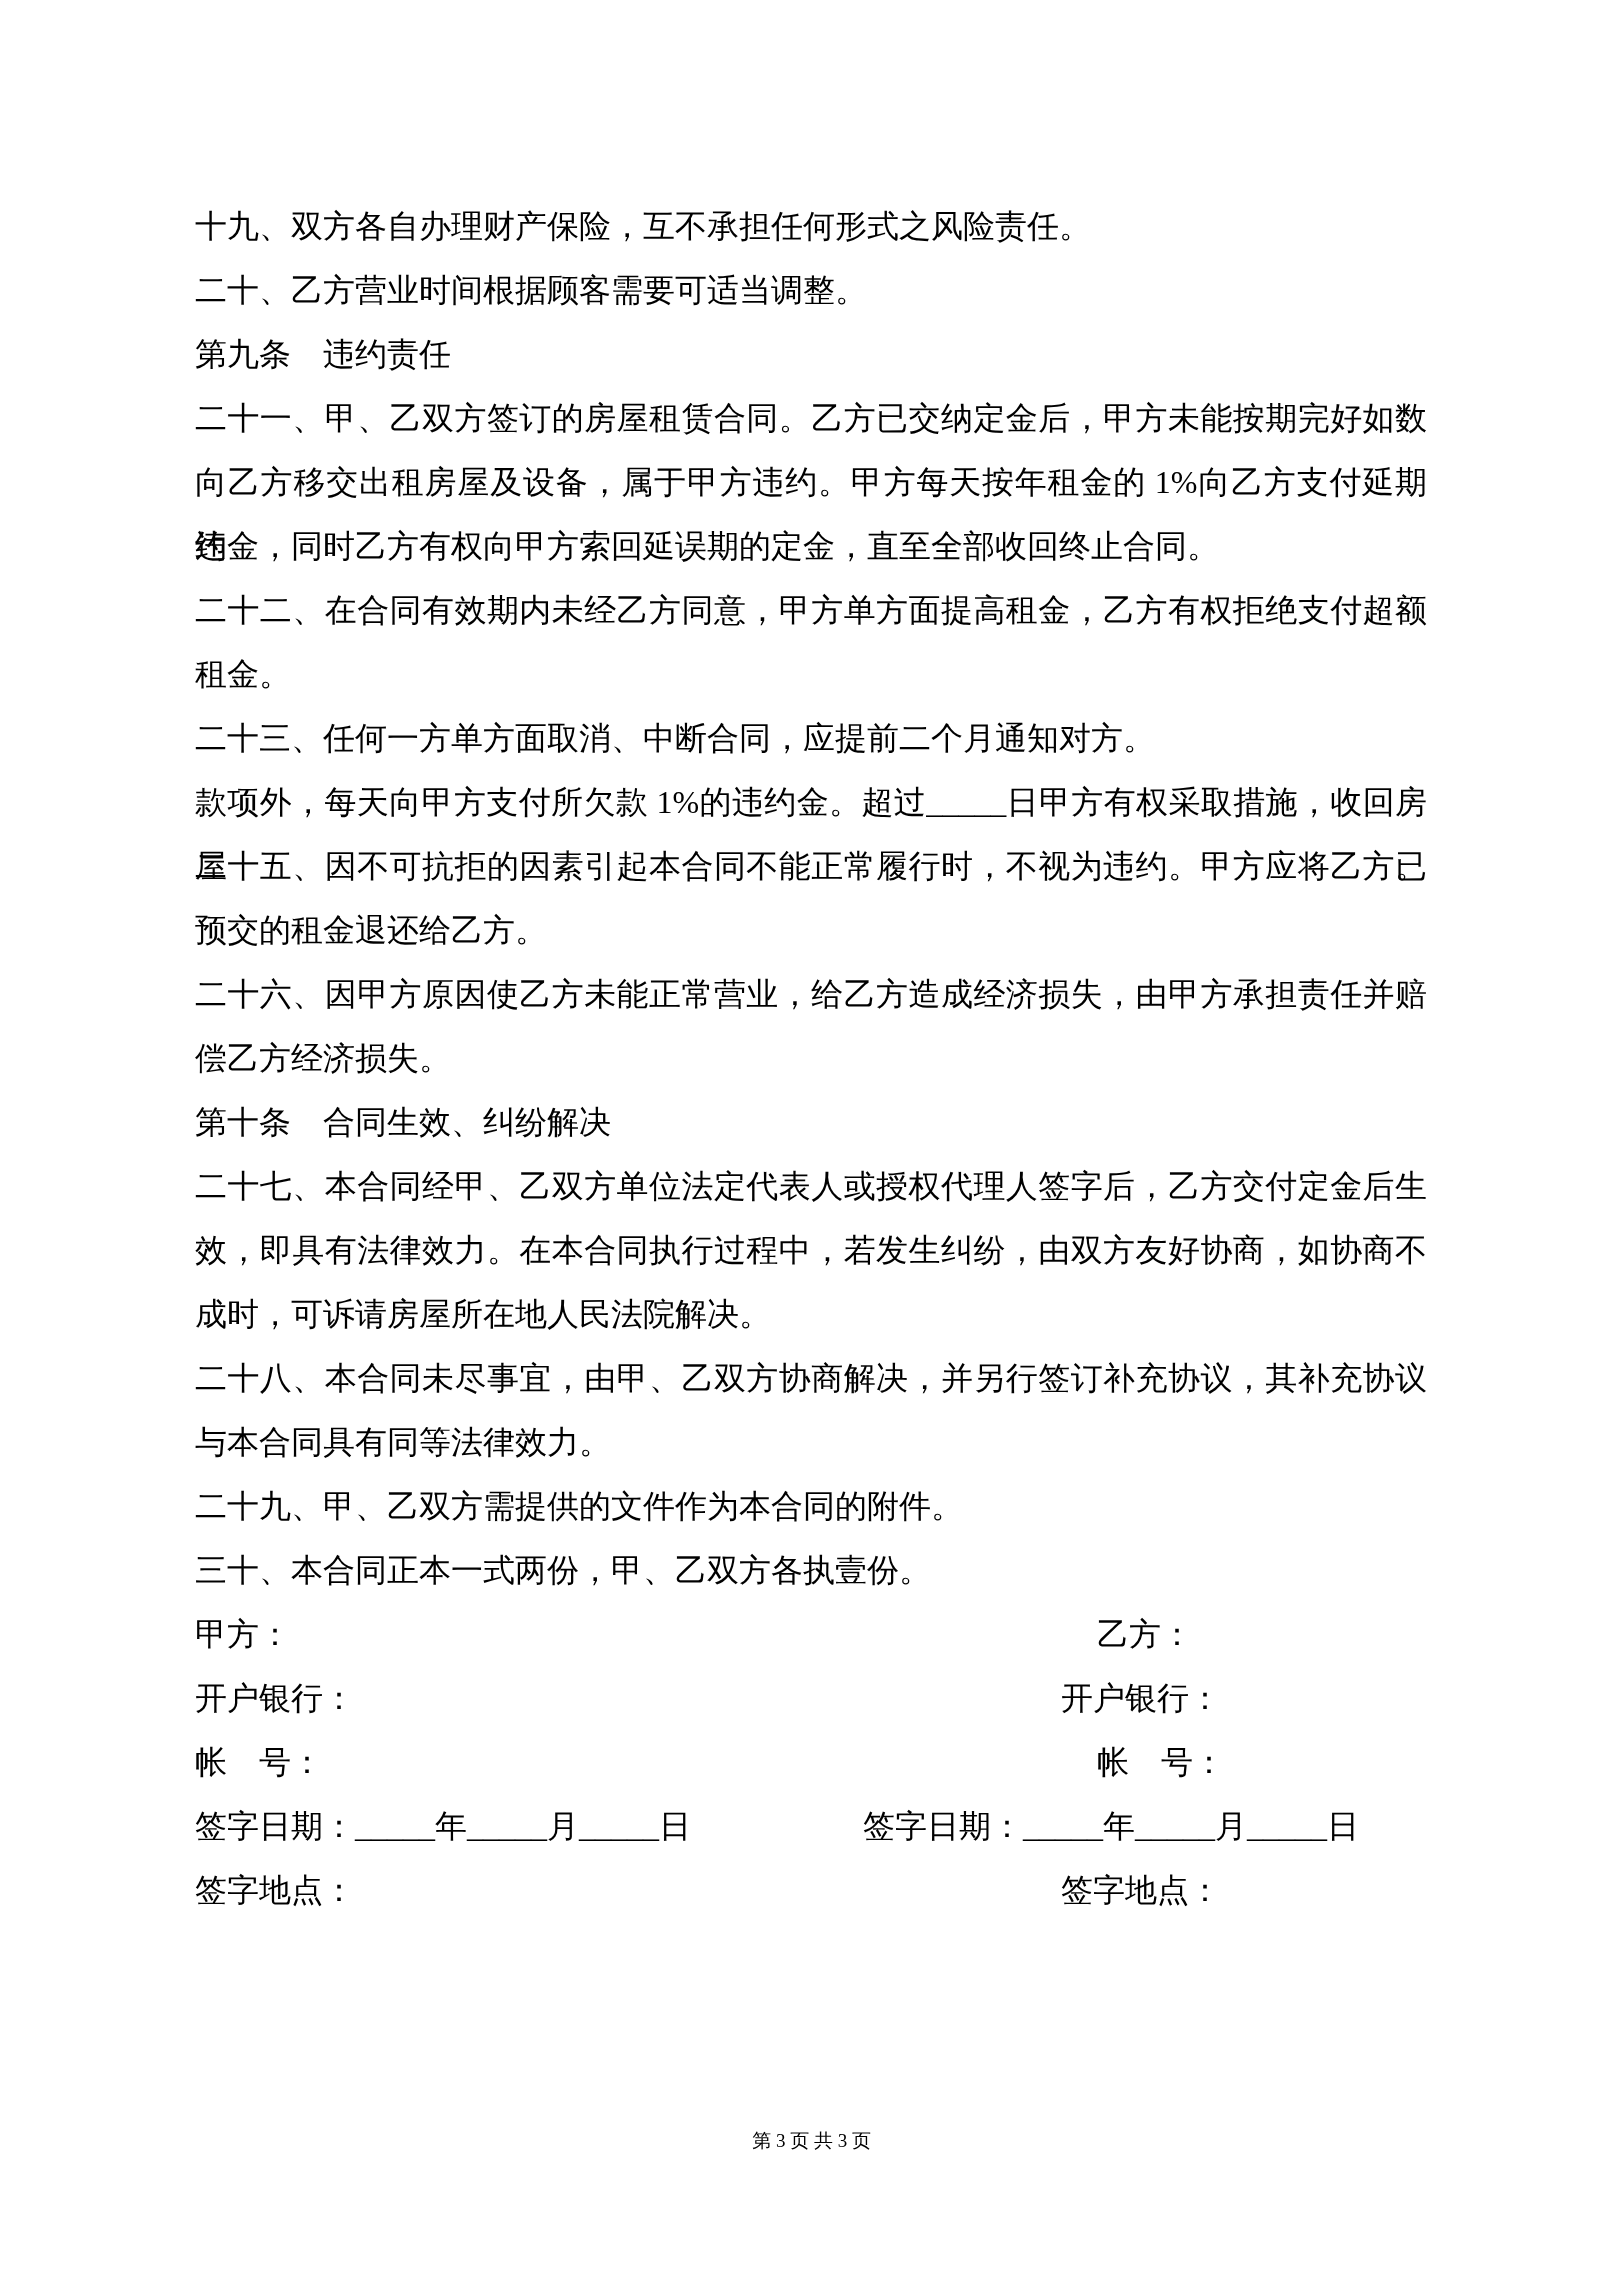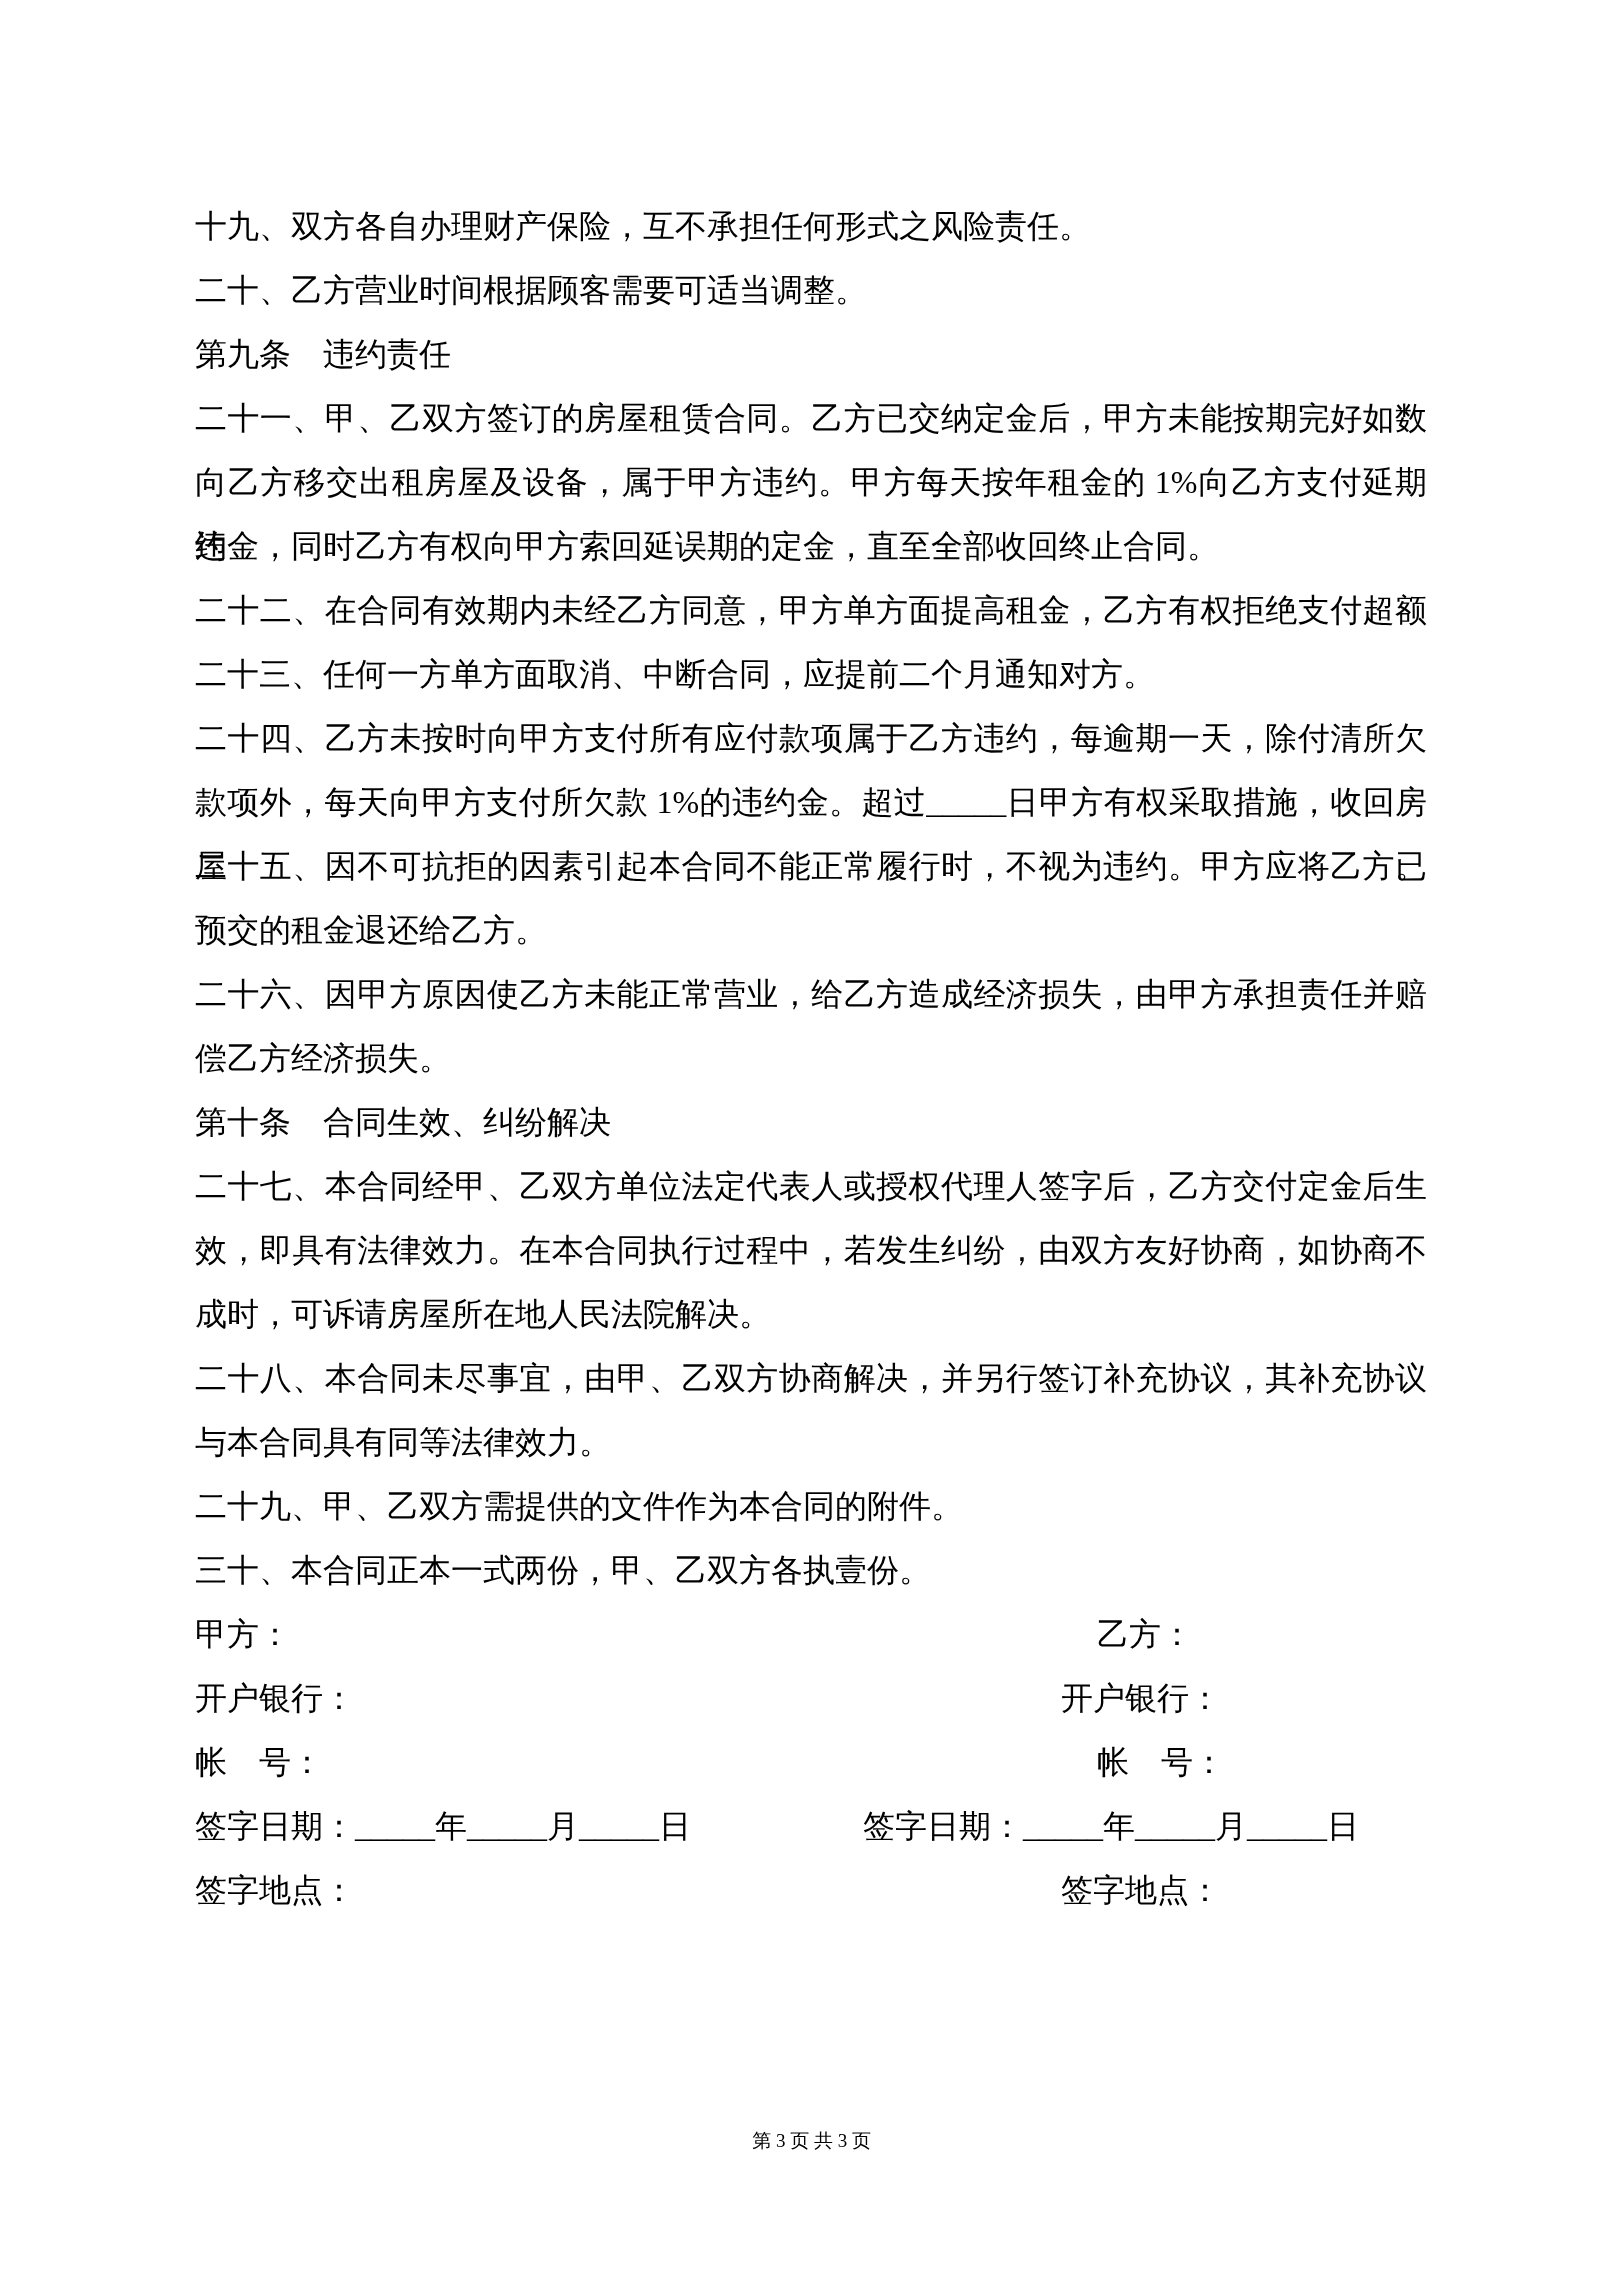--- a/index.html
+++ b/index.html
@@ -66,22 +66,22 @@
 
 <div class="page">
   <div class="doc" id="doc-body">
       <div class="line">十九、双方各自办理财产保险，互不承担任何形式之风险责任。</div>
       <div class="line">二十、乙方营业时间根据顾客需要可适当调整。</div>
       <div class="line">第九条　违约责任</div>
       <div class="line fill">二十一、甲、乙双方签订的房屋租赁合同。乙方已交纳定金后，甲方未能按期完好如数</div>
       <div class="line fill">向乙方移交出租房屋及设备，属于甲方违约。甲方每天按年租金的 1%向乙方支付延期违</div>
       <div class="line">约金，同时乙方有权向甲方索回延误期的定金，直至全部收回终止合同。</div>
       <div class="line fill">二十二、在合同有效期内未经乙方同意，甲方单方面提高租金，乙方有权拒绝支付超额</div>
+      <div class="line">租金。</div>
       <div class="line">二十三、任何一方单方面取消、中断合同，应提前二个月通知对方。</div>
-      <div class="line fill">二十四、乙方未按时向甲方支付所有应付款项属于乙方违约，每逾期一天，除付清所欠</div>
       <div class="line fill">款项外，每天向甲方支付所欠款 1%的违约金。超过_____日甲方有权采取措施，收回房屋。</div>
       <div class="line fill">二十五、因不可抗拒的因素引起本合同不能正常履行时，不视为违约。甲方应将乙方已</div>
       <div class="line">预交的租金退还给乙方。</div>
       <div class="line fill">二十六、因甲方原因使乙方未能正常营业，给乙方造成经济损失，由甲方承担责任并赔</div>
       <div class="line">偿乙方经济损失。</div>
       <div class="line">第十条　合同生效、纠纷解决</div>
       <div class="line fill">二十七、本合同经甲、乙双方单位法定代表人或授权代理人签字后，乙方交付定金后生</div>
       <div class="line fill">效，即具有法律效力。在本合同执行过程中，若发生纠纷，由双方友好协商，如协商不</div>
       <div class="line">成时，可诉请房屋所在地人民法院解决。</div>
       <div class="line fill">二十八、本合同未尽事宜，由甲、乙双方协商解决，并另行签订补充协议，其补充协议</div>

